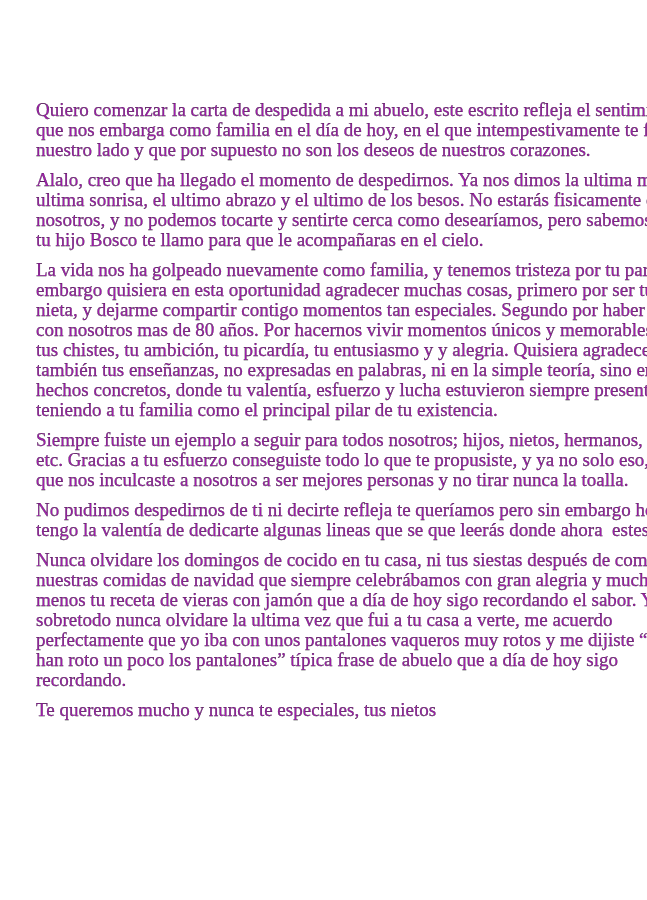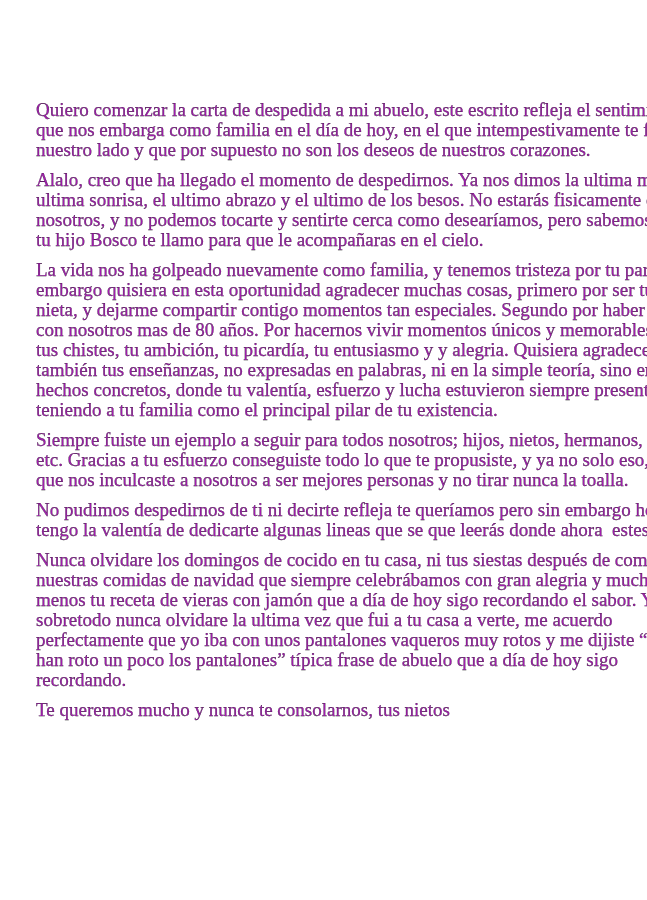--- a/index.html
+++ b/index.html
@@ -53,14 +53,14 @@
 que nos inculcaste a nosotros a ser mejores personas y no tirar nunca la toalla.</p>
   <p class="para">No pudimos despedirnos de ti ni decirte refleja te queríamos pero sin embargo hoy
 tengo la valentía de dedicarte algunas lineas que se que leerás donde ahora  estes</p>
   <p class="para">Nunca olvidare los domingos de cocido en tu casa, ni tus siestas después de comer, ni
 nuestras comidas de navidad que siempre celebrábamos con gran alegria y mucho
 menos tu receta de vieras con jamón que a día de hoy sigo recordando el sabor. Y
 sobretodo nunca olvidare la ultima vez que fui a tu casa a verte, me acuerdo
 perfectamente que yo iba con unos pantalones vaqueros muy rotos y me dijiste “se te
 han roto un poco los pantalones” típica frase de abuelo que a día de hoy sigo
 recordando.</p>
-  <p class="para">Te queremos mucho y nunca te consolarnos, tus nietos</p>
+  <p class="para">Te queremos mucho y nunca te especiales, tus nietos</p>
 </div>
 
 </body></html>

